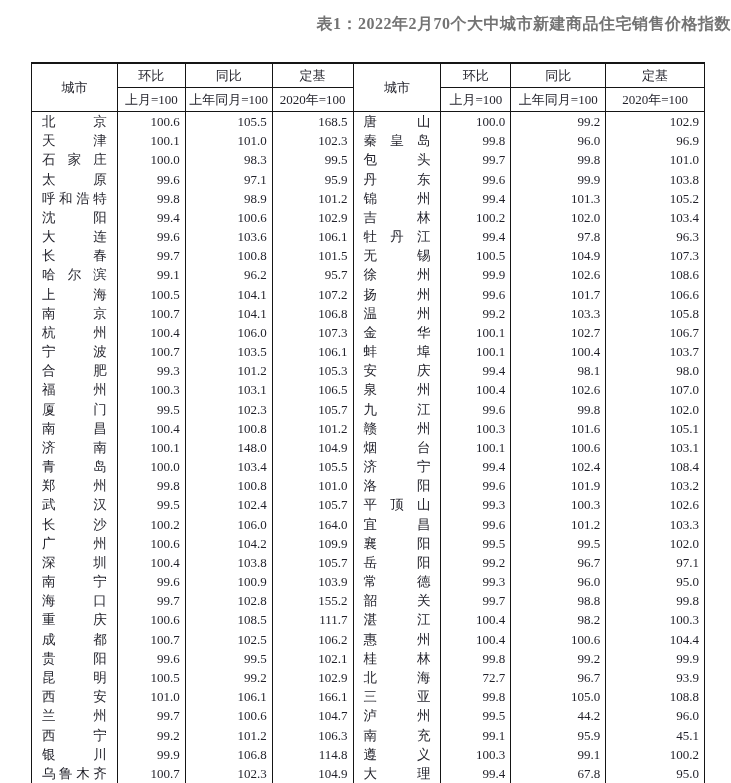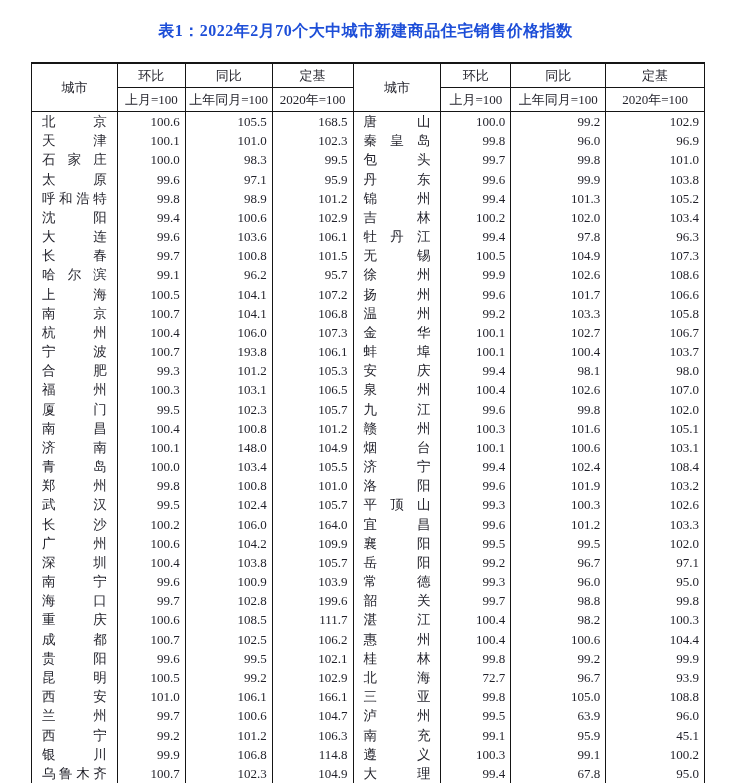--- a/index.html
+++ b/index.html
@@ -12,26 +12,26 @@
     font-family: "Liberation Serif", "DejaVu Serif", serif;
     color: #1f1f28;
   }
   .page {
     position: relative;
     width: 731px;
     height: 783px;
     background: #ffffff;
   }
   .title {
-    padding-top: 21px;
-    text-align: center;
+    padding-top: 14px;
+    text-align: right;
     font-weight: bold;
     font-size: 16px;
     letter-spacing: 0.5px;
-    color: #1d4ed8;
+    color: #737373;
     font-family: "Liberation Serif", "DejaVu Serif", serif;
   }
   table.idx {
     position: absolute;
     left: 31px;
     top: 62px;
     width: 674px;
     border-collapse: collapse;
     table-layout: fixed;
     border-top: 2px solid #151515;
@@ -229,21 +229,21 @@
     <td class="num">106.0</td>
     <td class="num">107.3</td>
     <td class="city">金华</td>
     <td class="num">100.1</td>
     <td class="num">102.7</td>
     <td class="num">106.7</td>
   </tr>
         <tr>
     <td class="city">宁波</td>
     <td class="num">100.7</td>
-    <td class="num">193.8</td>
+    <td class="num">103.5</td>
     <td class="num">106.1</td>
     <td class="city">蚌埠</td>
     <td class="num">100.1</td>
     <td class="num">100.4</td>
     <td class="num">103.7</td>
   </tr>
         <tr>
     <td class="city">合肥</td>
     <td class="num">99.3</td>
     <td class="num">101.2</td>
@@ -360,21 +360,21 @@
     <td class="num">103.9</td>
     <td class="city">常德</td>
     <td class="num">99.3</td>
     <td class="num">96.0</td>
     <td class="num">95.0</td>
   </tr>
         <tr>
     <td class="city">海口</td>
     <td class="num">99.7</td>
     <td class="num">102.8</td>
-    <td class="num">199.6</td>
+    <td class="num">155.2</td>
     <td class="city">韶关</td>
     <td class="num">99.7</td>
     <td class="num">98.8</td>
     <td class="num">99.8</td>
   </tr>
         <tr>
     <td class="city">重庆</td>
     <td class="num">100.6</td>
     <td class="num">108.5</td>
     <td class="num">111.7</td>
@@ -423,21 +423,21 @@
     <td class="num">105.0</td>
     <td class="num">108.8</td>
   </tr>
         <tr>
     <td class="city">兰州</td>
     <td class="num">99.7</td>
     <td class="num">100.6</td>
     <td class="num">104.7</td>
     <td class="city">泸州</td>
     <td class="num">99.5</td>
-    <td class="num">63.9</td>
+    <td class="num">44.2</td>
     <td class="num">96.0</td>
   </tr>
         <tr>
     <td class="city">西宁</td>
     <td class="num">99.2</td>
     <td class="num">101.2</td>
     <td class="num">106.3</td>
     <td class="city">南充</td>
     <td class="num">99.1</td>
     <td class="num">95.9</td>

